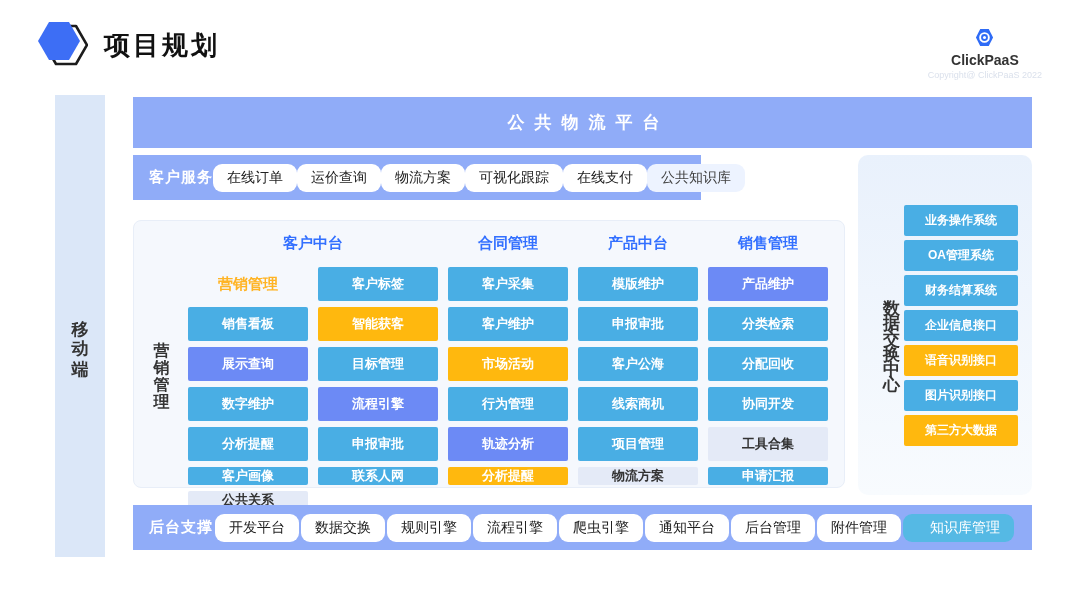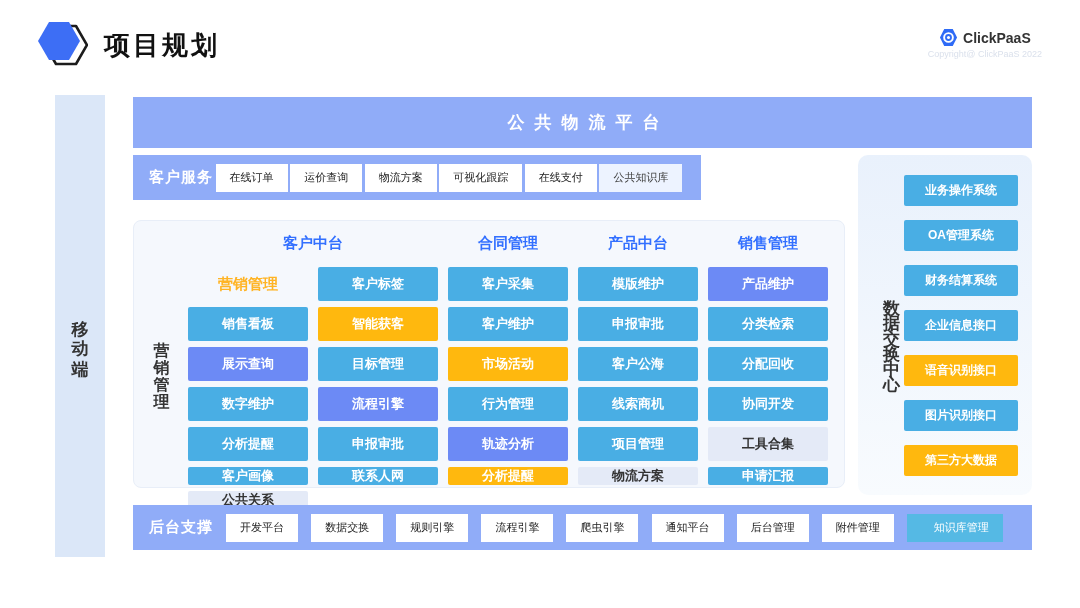--- a/index.html
+++ b/index.html
@@ -4,21 +4,21 @@
 <style>
   * { margin:0; padding:0; box-sizing:border-box; }
   body { background:#fff; font-family:"Liberation Sans","DejaVu Sans",sans-serif; }
   .page { position:relative; width:1080px; height:608px; background:#fff; overflow:hidden; }
 
   
   .app-title-row { position:absolute; left:36px; top:20px; display:flex; align-items:center; gap:16px; }
   .app-title { font-size:26px; font-weight:bold; color:#111; letter-spacing:3px; }
 
   .brand { position:absolute; right:38px; top:28px; display:flex; flex-direction:column; align-items:center; }
-  .brand-row { display:flex; align-items:center; gap:5px; }
+  .brand-row { display:flex; align-items:center; gap:5px;flex-direction:column; }
   .brand-name { font-size:14px; font-weight:bold; color:#333; }
   .brand-copy { font-size:9px; color:#dbe1ec; margin-top:2px; }
 
   
   .mobile-bar { position:absolute; left:55px; top:95px; width:50px; height:462px;
     background:#dbe7f8; display:flex; align-items:center; justify-content:center; }
   .mobile-bar span { writing-mode:vertical-lr; letter-spacing:20px; font-size:17px;
     font-weight:bold; color:#333; padding-top:20px; }
 
   
@@ -27,21 +27,21 @@
     font-size:17px; font-weight:bold; letter-spacing:10px; padding-left:12px; }
 
   
   .band { position:absolute; background:#90acf8; display:flex; align-items:center;
     padding:0 16px; justify-content:space-between; }
   .band-label { color:#fff; font-size:15px; font-weight:bold; letter-spacing:1px; white-space:nowrap; }
   .service-band { left:133px; top:155px; width:568px; height:45px; }
   .backend-band { left:133px; top:505px; width:899px; height:45px; }
 
   .btn { height:28px; display:flex; align-items:center; justify-content:center;
-    padding:0 14px; font-size:11px; border-radius:0; white-space:nowrap; }
+    padding:0 14px; font-size:14px; border-radius:9px; white-space:nowrap; }
 
   
   .matrix-panel { position:absolute; left:133px; top:220px; width:712px; height:268px;
     background:#f5f8fd; border:1px solid #e8eef8; border-radius:8px; display:flex; }
   .matrix-side { width:54px; display:flex; align-items:center; justify-content:center; }
   .matrix-side span { writing-mode:vertical-lr; letter-spacing:17px; font-size:16px;
     font-weight:bold; color:#333; padding-top:17px; }
   .matrix-grid { flex:1; display:grid; grid-template-columns:repeat(5,1fr);
     grid-template-rows:36px repeat(5,34px); row-gap:6px; column-gap:10px;
     padding:4px 16px 0 0; align-content:start; }
@@ -61,21 +61,21 @@
   .band .s-cyan { font-weight:normal; background:#55b9e4;padding-left:27px; }
 
   
   .exchange-panel { position:absolute; left:858px; top:155px; width:174px; height:340px;
     background:linear-gradient(180deg,#e9f1fc,#f8fbfe); border-radius:10px;
     display:flex; align-items:center; }
   .exchange-side { margin-left:22px; }
   .exchange-side span { writing-mode:vertical-lr; letter-spacing:15px; font-size:17px;
     font-weight:bold; color:#333; padding-top:15px; }
   .exchange-list { flex:1; display:flex; flex-direction:column; justify-content:center;
-    align-items:flex-end; gap:14px; padding-right:14px; }
+    align-items:flex-end; gap:4px; padding-right:14px; }
   .exchange-list .cell { width:114px; height:31px; font-size:12px; }
 </style>
 </head>
 <body>
 
 <div class="page">
 
   <div class="app-title-row">
     <svg width="52" height="50" viewBox="0 0 52 50">
       <polygon points="20,6 40,6 51,25 40,44 20,44 9,25" fill="none" stroke="#1c1c1c" stroke-width="2.6" stroke-linejoin="round"></polygon>

